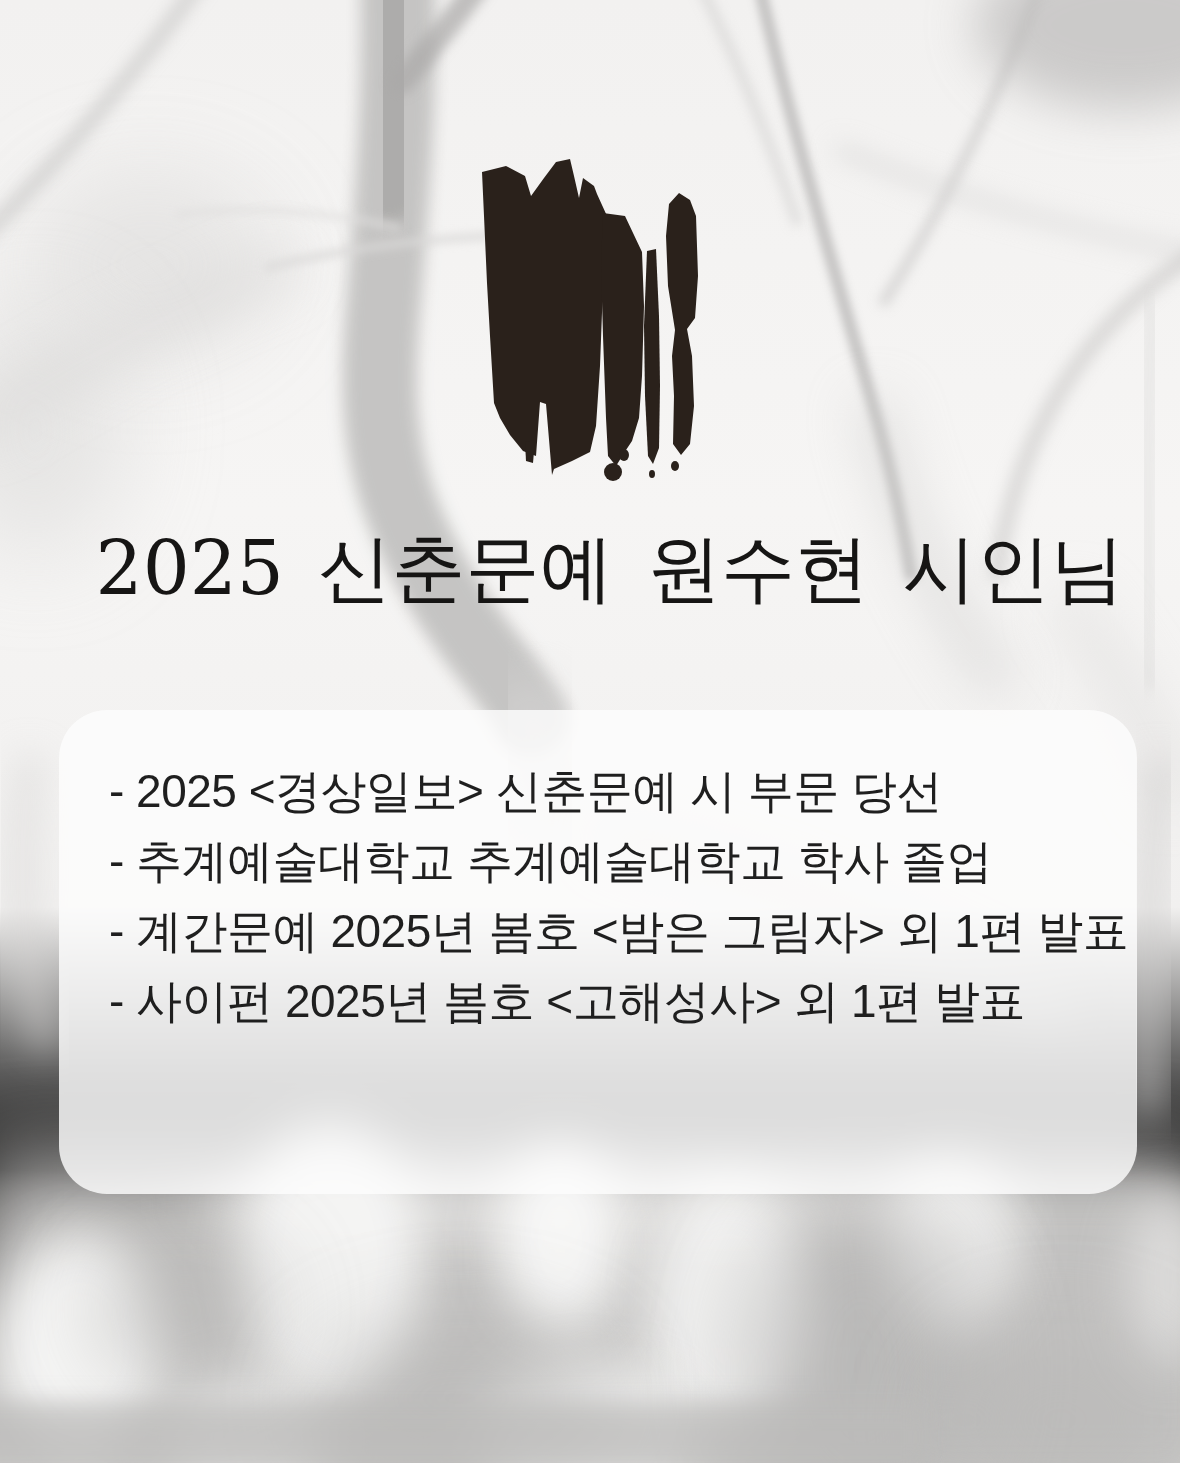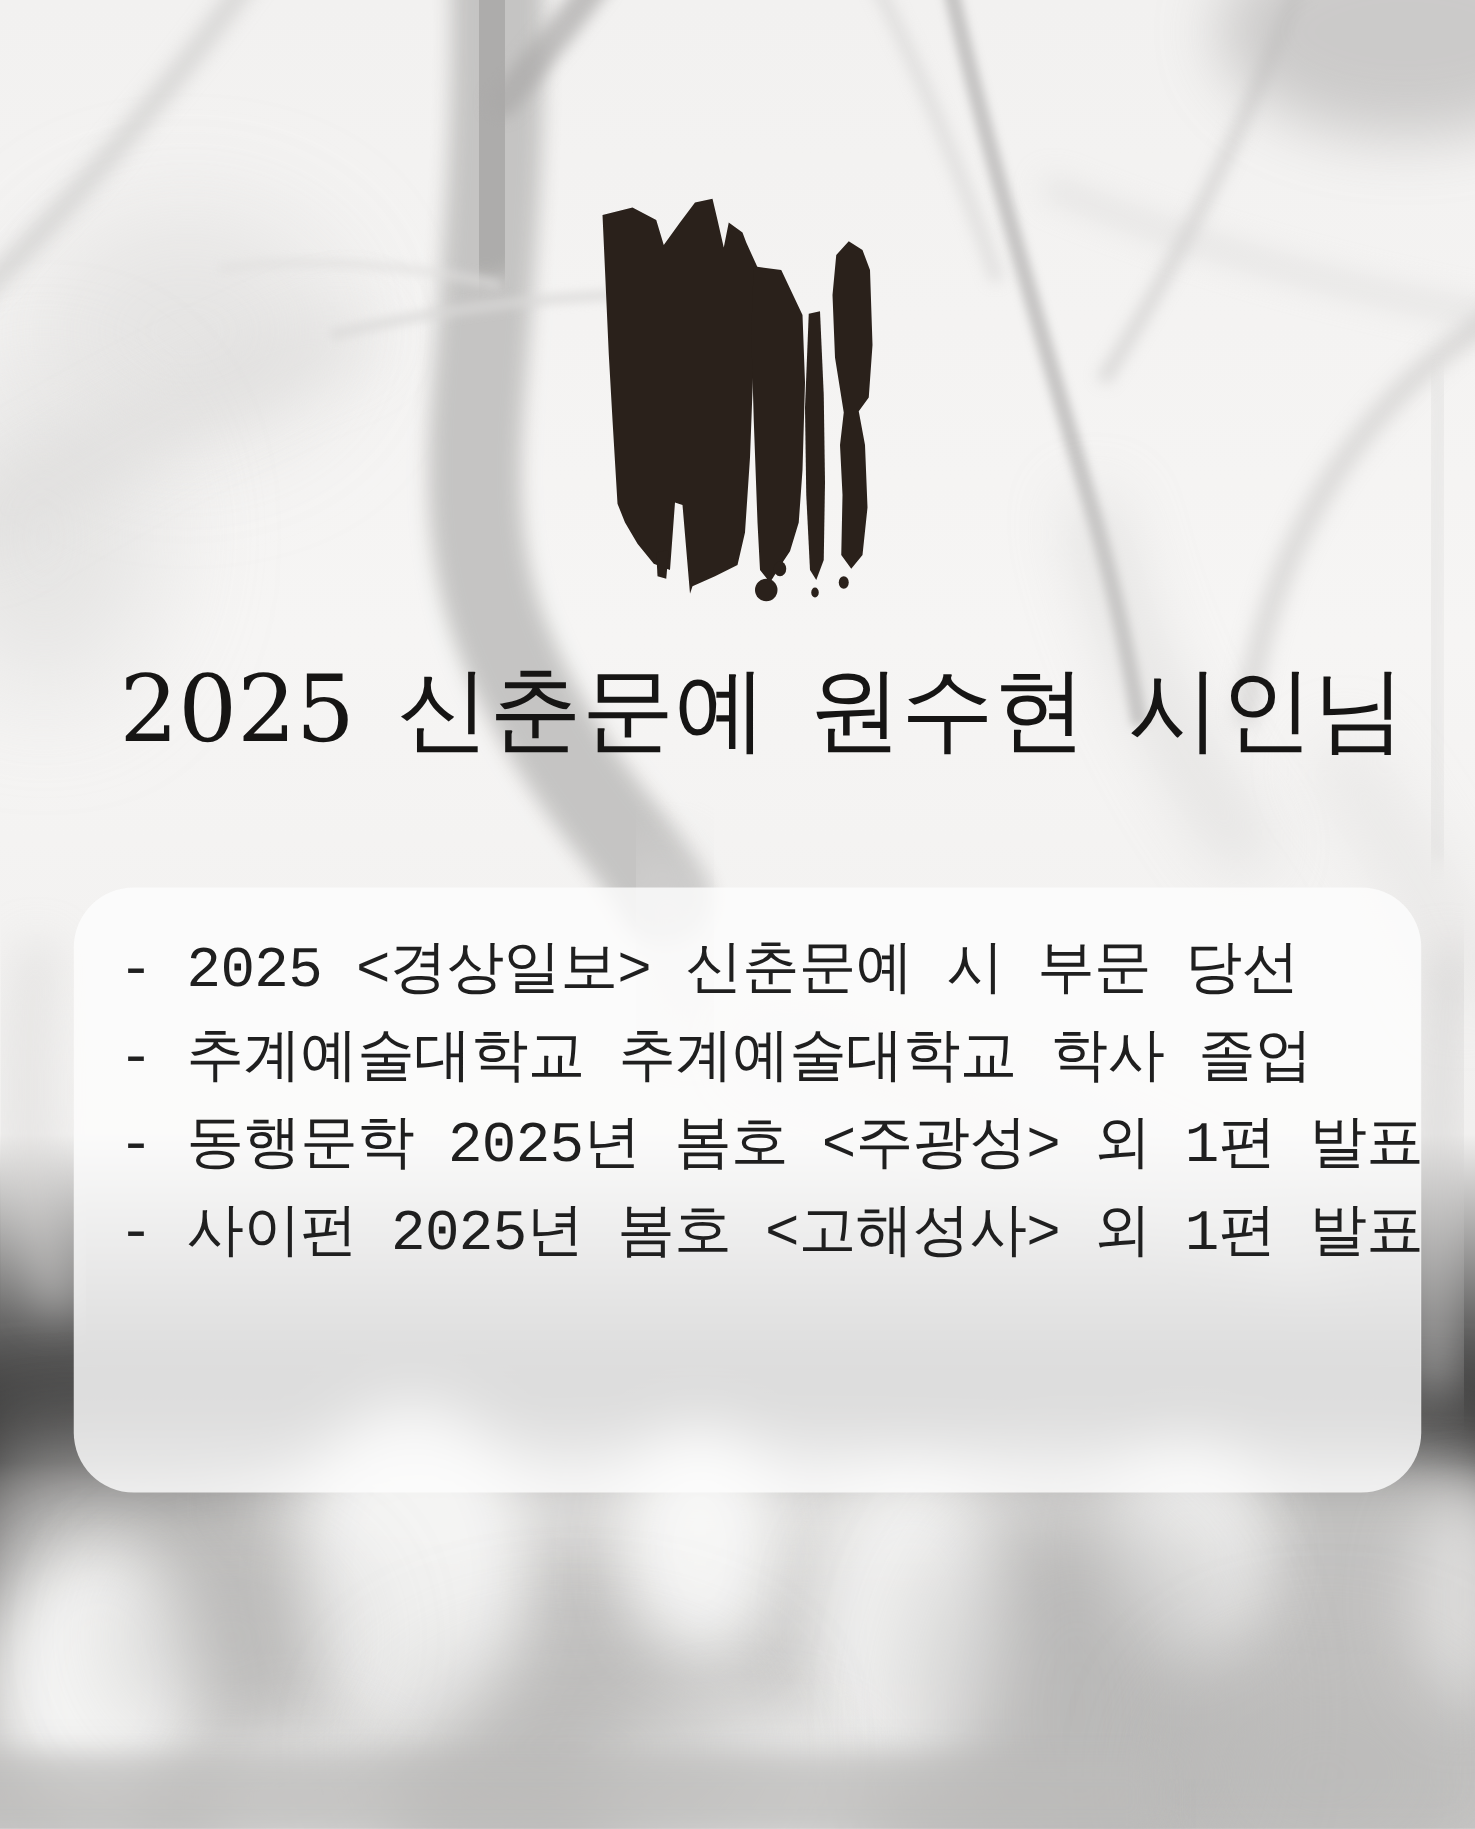--- a/index.html
+++ b/index.html
@@ -22,21 +22,21 @@
     white-space:nowrap;
     padding-left:20px;
   }
   .card{
     position:absolute;left:59px;top:710px;width:1078px;height:484px;
     background:rgba(253,253,253,0.82);
     border-radius:48px;
     box-sizing:border-box;
   }
   .card ul{
-    list-style:none;margin:0;padding:32px 20px 0 36px;font-family:Liberation Mono, monospace;
+    list-style:none;margin:14px;padding:32px 20px 0 36px;
   }
   .card li{
     font-size:46px;line-height:70px;color:#1f1f1f;
     letter-spacing:-0.5px;white-space:nowrap;
   }
 </style>
 </head>
 <body>
 
 <div class="stage">
@@ -136,18 +136,18 @@
       <ellipse cx="199" cy="310" rx="4" ry="5"></ellipse>
     </g>
   </svg>
 
   <h1 class="title">2025 신춘문예 원수현 시인님</h1>
 
   <div class="card">
     <ul>
       <li>- 2025 &lt;경상일보&gt; 신춘문예 시 부문 당선</li>
       <li>- 추계예술대학교 추계예술대학교 학사 졸업</li>
-      <li>- 동행문학 2025년 봄호 &lt;주광성&gt; 외 1편 발표</li>
+      <li>- 계간문예 2025년 봄호 &lt;밤은 그림자&gt; 외 1편 발표</li>
       <li>- 사이펀 2025년 봄호 &lt;고해성사&gt; 외 1편 발표</li>
     </ul>
   </div>
 
 </div>
 
 </body></html>

